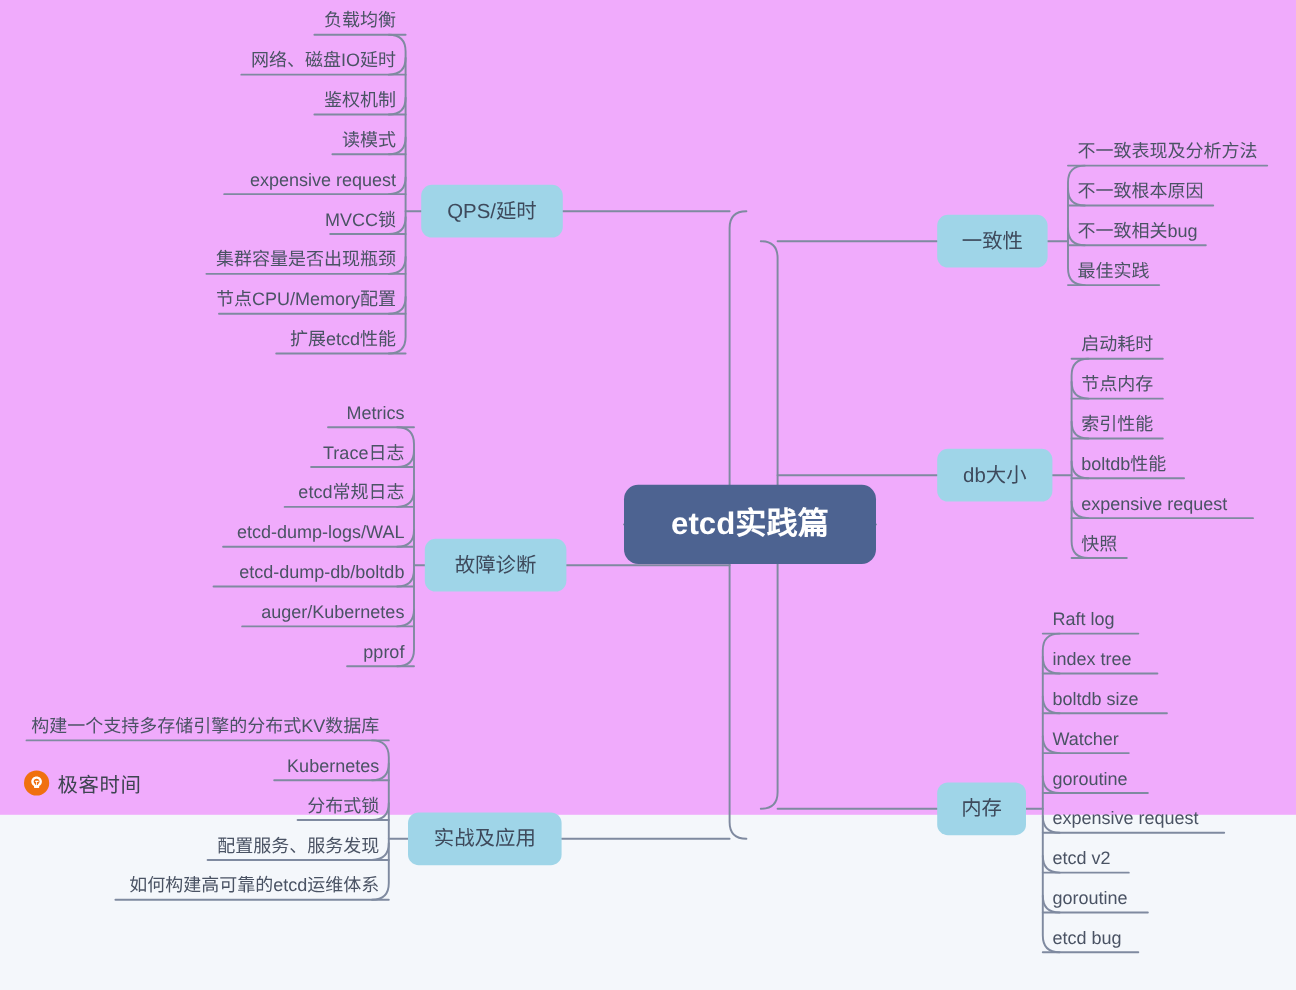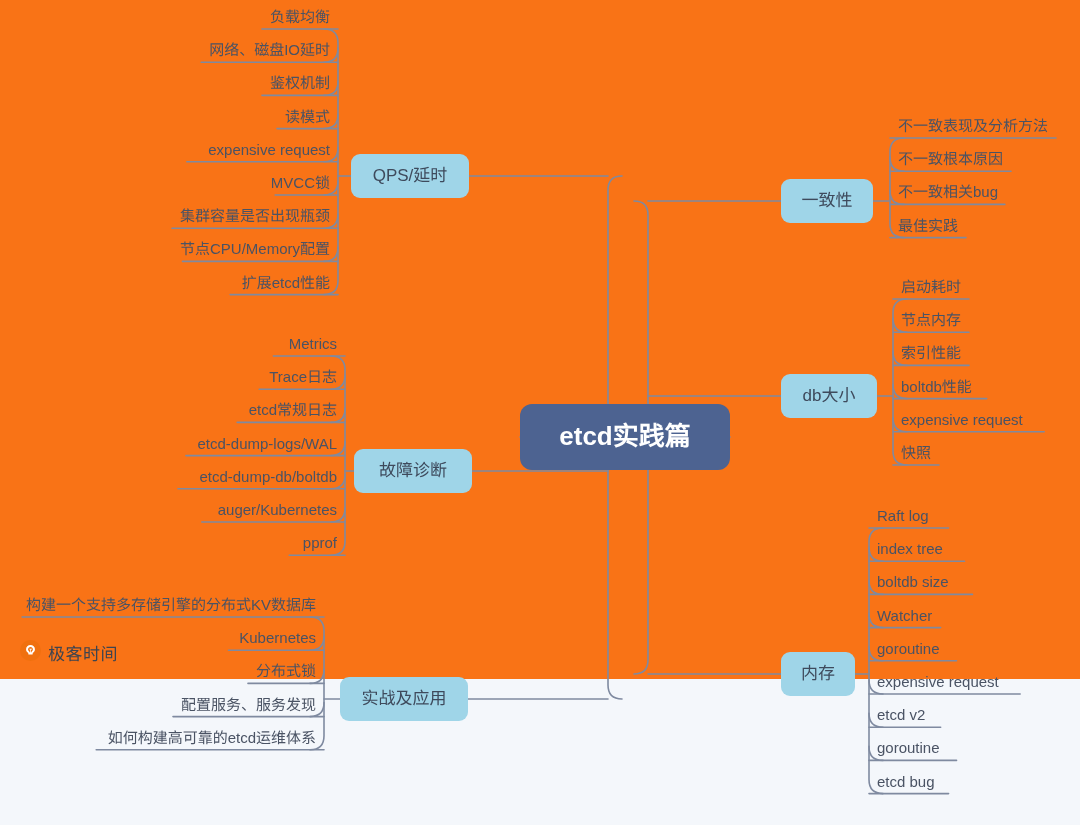--- a/index.html
+++ b/index.html
@@ -12,21 +12,21 @@
     width: 1080px;
     height: 825px;
     font-family: "Liberation Sans", "DejaVu Sans", sans-serif;
     overflow: hidden;
     position: relative;
   }
   #mindmap-root {
     position: relative;
     width: 1080px;
     height: 679px;
-    background: #f97316;
+    background: #f0abfc;
   }
   svg#mindmap-canvas {
     position: absolute;
     left: 0;
     top: 0;
     width: 1080px;
     height: 825px;
     display: block;
   }
   .edge {
@@ -73,21 +73,21 @@
     font-family: "Liberation Sans", "DejaVu Sans", sans-serif;
   }
   .leaf-text.right-side { text-anchor: start; }
   .leaf-text.left-side  { text-anchor: end; }
 
   #brand-logo {
     position: absolute;
     left: 20px;
     bottom: 14px;
     display: flex;
-    align-items: flex-start;
+    align-items: center;
     gap: 7px;
   }
   #brand-logo .mark {
     width: 21px;
     height: 21px;
     border-radius: 50%;
     background: #f0700f;
     display: flex;
     align-items: center;
     justify-content: center;

